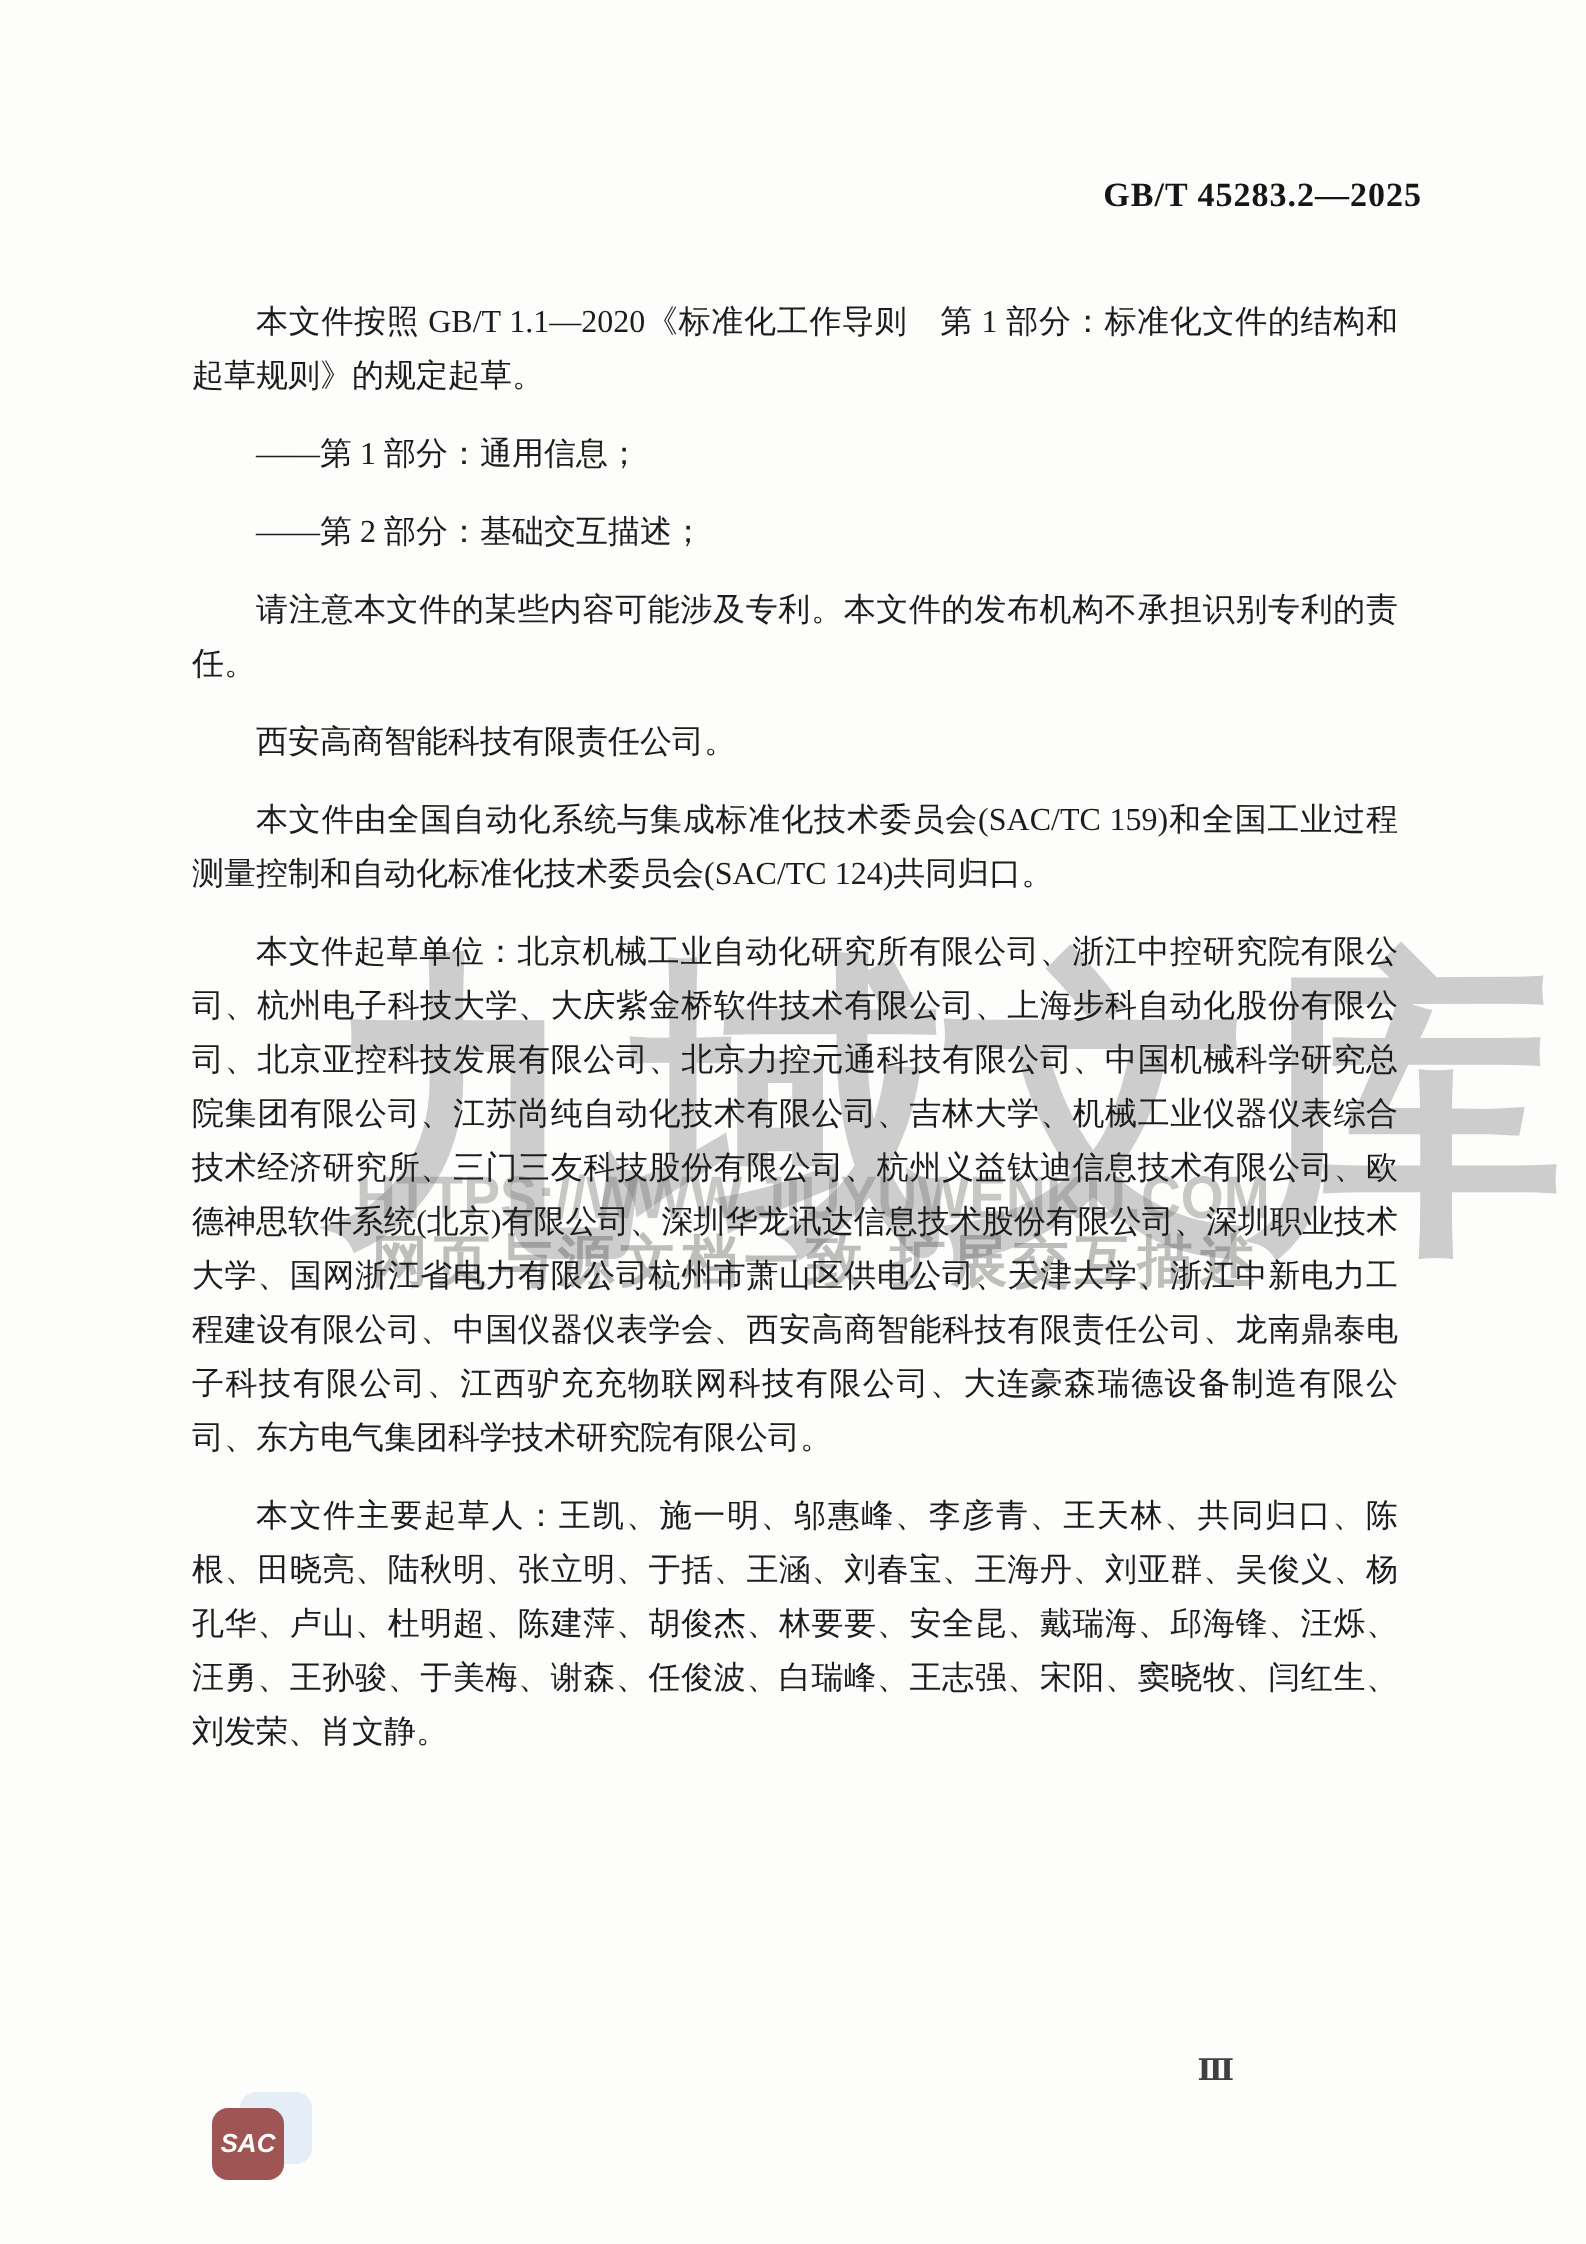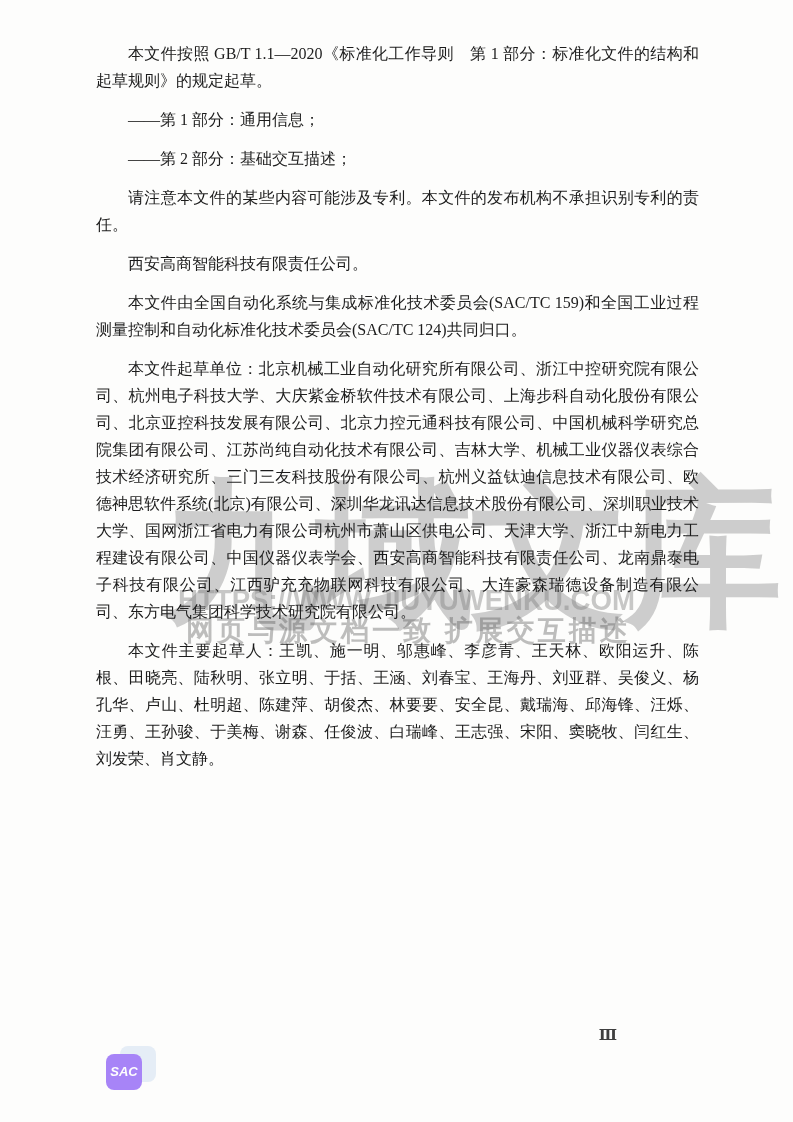--- a/index.html
+++ b/index.html
@@ -40,21 +40,21 @@
     letter-spacing:3px; white-space:nowrap;
     color:rgba(85,85,85,.38);
   }
   .wm-logo { position:absolute; left:106px; top:1046px; width:60px; height:50px; opacity:.75; }
   .wm-logo-back {
     position:absolute; left:14px; top:0px; width:36px; height:36px;
     background:#dde8f4; border-radius:8px;
   }
   .wm-logo-front {
     position:absolute; left:0px; top:8px; width:36px; height:36px;
-    background:#8b5cf6; border-radius:8px;
+    background:#7f1d1d; border-radius:8px;
     color:#ffffff; font-style:italic; font-weight:bold;
     font-family:"Liberation Sans","DejaVu Sans",sans-serif;
     font-size:13px; line-height:36px; text-align:center;
     letter-spacing:0px;
   }
 
   
   .text-block {
     position:absolute; left:84px; top:0; width:627px; z-index:1;
     color:#1c1c1c;
@@ -92,38 +92,39 @@
     <div class="wm-big">九域文库</div>
     <div class="wm-url">HTTPS://WWW.JIUYUWENKU.COM</div>
     <div class="wm-slogan">网页与源文档一致 扩展交互描述</div>
     <div class="wm-logo">
       <div class="wm-logo-back"></div>
       <div class="wm-logo-front">SAC</div>
     </div>
   </div>
 
   <div class="text-block">
+    <div class="doc-code">GB/T 45283.2—2025</div>
     <div class="body">
 
         <p>本文件按照 GB/T 1.1—2020《标准化工作导则　第 1 部分：标准化文件的结构和起草规则》的规定起草。</p>
 
 
         <p>——第 1 部分：通用信息；</p>
 
         <p>——第 2 部分：基础交互描述；</p>
 
 
 
         <p>请注意本文件的某些内容可能涉及专利。本文件的发布机构不承担识别专利的责任。</p>
 
         <p>西安高商智能科技有限责任公司。</p>
 
         <p>本文件由全国自动化系统与集成标准化技术委员会(SAC/TC 159)和全国工业过程测量控制和自动化标准化技术委员会(SAC/TC 124)共同归口。</p>
 
         <p>本文件起草单位：北京机械工业自动化研究所有限公司、浙江中控研究院有限公司、杭州电子科技大学、大庆紫金桥软件技术有限公司、上海步科自动化股份有限公司、北京亚控科技发展有限公司、北京力控元通科技有限公司、中国机械科学研究总院集团有限公司、江苏尚纯自动化技术有限公司、吉林大学、机械工业仪器仪表综合技术经济研究所、三门三友科技股份有限公司、杭州义益钛迪信息技术有限公司、欧德神思软件系统(北京)有限公司、深圳华龙讯达信息技术股份有限公司、深圳职业技术大学、国网浙江省电力有限公司杭州市萧山区供电公司、天津大学、浙江中新电力工程建设有限公司、中国仪器仪表学会、西安高商智能科技有限责任公司、龙南鼎泰电子科技有限公司、江西驴充充物联网科技有限公司、大连豪森瑞德设备制造有限公司、东方电气集团科学技术研究院有限公司。</p>
 
-        <p>本文件主要起草人：王凯、施一明、邬惠峰、李彦青、王天林、欧阳运升、陈根、田晓亮、陆秋明、张立明、于括、王涵、刘春宝、王海丹、刘亚群、吴俊义、杨孔华、卢山、杜明超、陈建萍、胡俊杰、林要要、安全昆、戴瑞海、邱海锋、汪烁、汪勇、王孙骏、于美梅、谢森、任俊波、白瑞峰、王志强、宋阳、窦晓牧、闫红生、刘发荣、肖文静。</p>
+        <p>本文件主要起草人：王凯、施一明、邬惠峰、李彦青、王天林、共同归口、陈根、田晓亮、陆秋明、张立明、于括、王涵、刘春宝、王海丹、刘亚群、吴俊义、杨孔华、卢山、杜明超、陈建萍、胡俊杰、林要要、安全昆、戴瑞海、邱海锋、汪烁、汪勇、王孙骏、于美梅、谢森、任俊波、白瑞峰、王志强、宋阳、窦晓牧、闫红生、刘发荣、肖文静。</p>
       </div>
   </div>
 
   <div class="page-number">Ⅲ</div>
 
 </div>
 
 </body></html>

